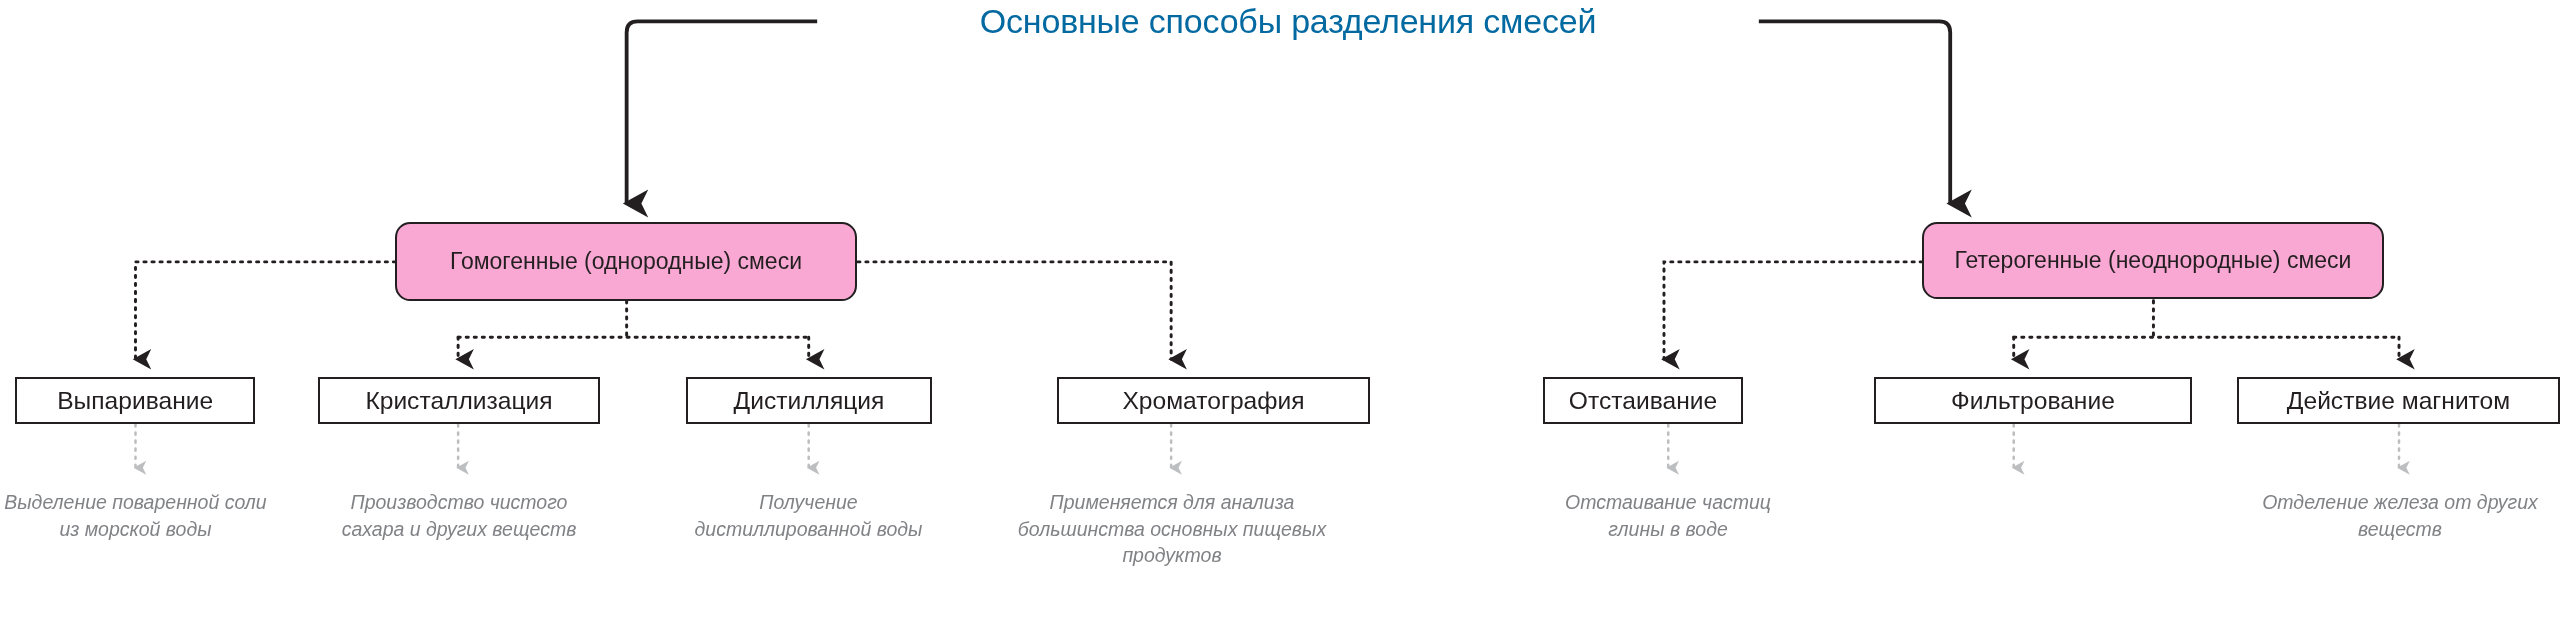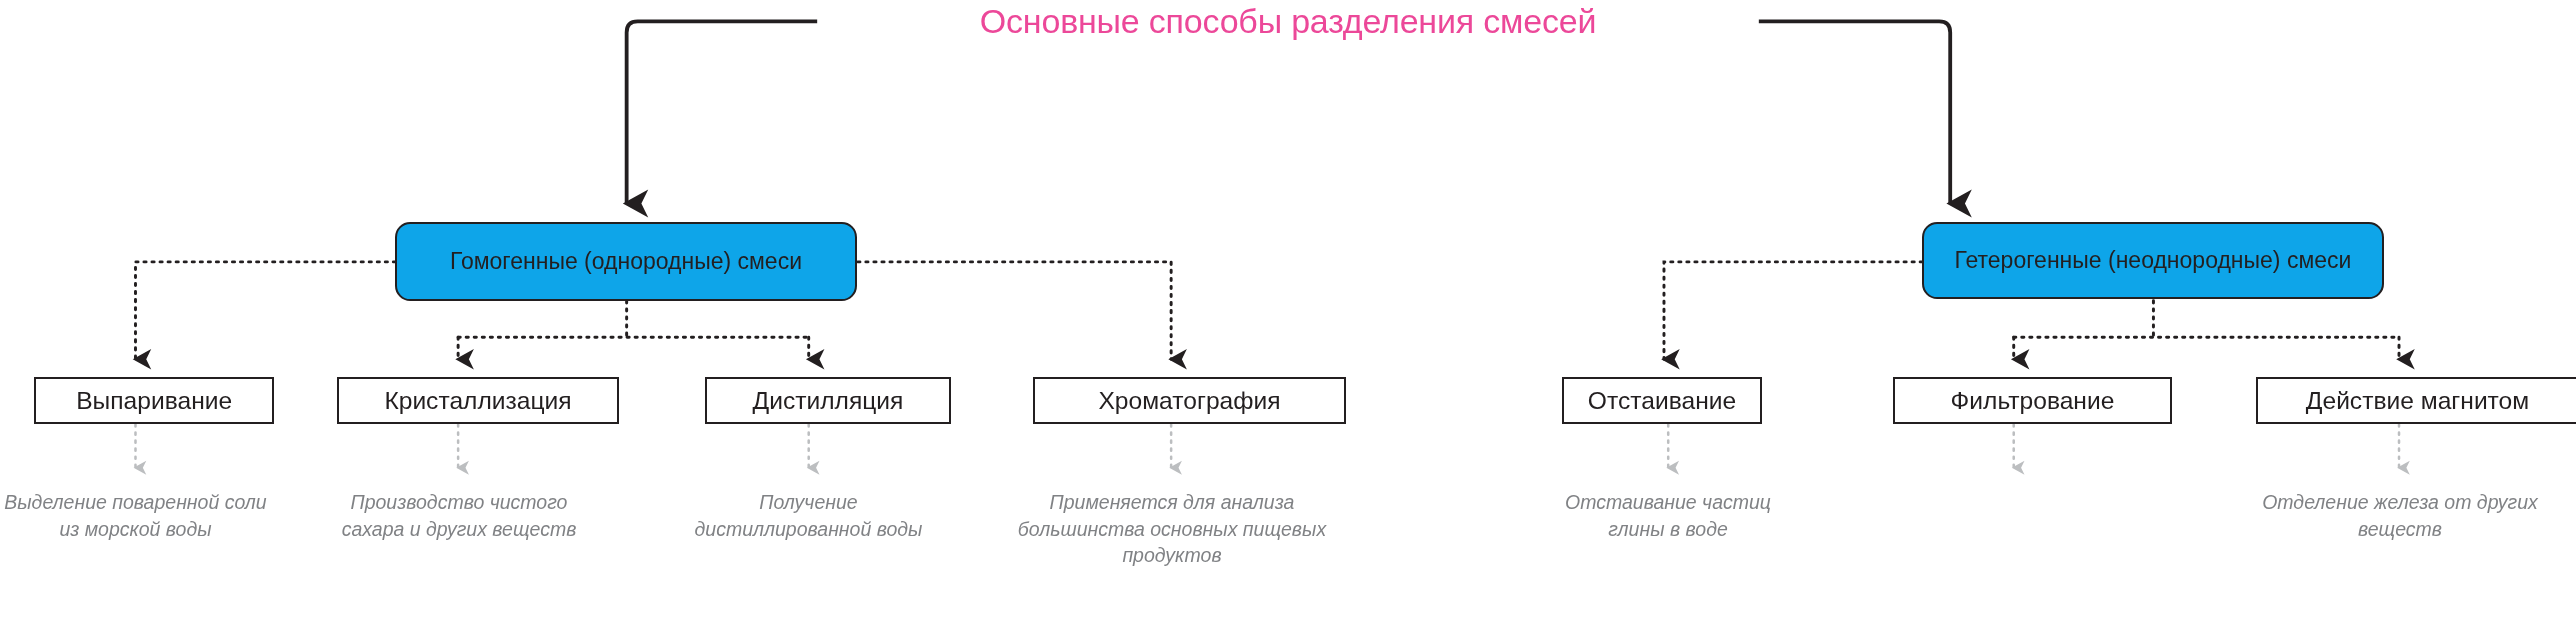--- a/index.html
+++ b/index.html
@@ -30,32 +30,32 @@
   .root-title {
     position: absolute;
     left: 817px;
     top: 1.7px;
     width: 942px;
     height: 39px;
     display: flex;
     align-items: center;
     justify-content: center;
     font-size: 34px;
-    color: #ec4899;
+    color: #0369a1;
     white-space: nowrap;
     letter-spacing: -0.2px;
   }
 
   
   .cat-box {
     position: absolute;
     box-sizing: border-box;
     border: 2.5px solid #231f20;
     border-radius: 15.2px;
-    background: #0ea5e9;
+    background: #f9a8d4;
     display: flex;
     align-items: center;
     justify-content: center;
     text-align: center;
     font-size: 23px;
     line-height: 1.42;
     color: #231f20;
     padding: 5.1px 15.2px;
   }
   #cat-homogeneous {
@@ -78,29 +78,28 @@
     border: 2.5px solid #231f20;
     background: #ffffff;
     display: flex;
     align-items: center;
     justify-content: center;
     text-align: center;
     font-size: 24.6px;
     color: #231f20;
     white-space: nowrap;
     padding: 0 12px;
-    margin-left: 19px;
   }
 
   #m-evaporation   { left: 15.2px;   top: 377px; width: 240px; height: 47px; }
   #m-crystal       { left: 318px;  top: 377px; width: 282px; height: 47px; }
   #m-distill       { left: 686px;  top: 377px; width: 246px; height: 47px; }
-  #m-chromato      { left: 1014px; top: 377px; width: 313px; height: 47px; }
+  #m-chromato      { left: 1057px; top: 377px; width: 313px; height: 47px; }
   #m-settling      { left: 1543px; top: 377px; width: 200px; height: 47px; }
-  #m-filtering     { left: 1874px; top: 377px; width: 279px; height: 47px; }
+  #m-filtering     { left: 1874px; top: 377px; width: 318px; height: 47px; }
   #m-magnet        { left: 2237px; top: 377px; width: 323px; height: 47px; }
 
   
   .caption {
     position: absolute;
     font-style: italic;
     font-size: 19.5px;
     line-height: 1.36;
     color: #808285;
     text-align: center;

